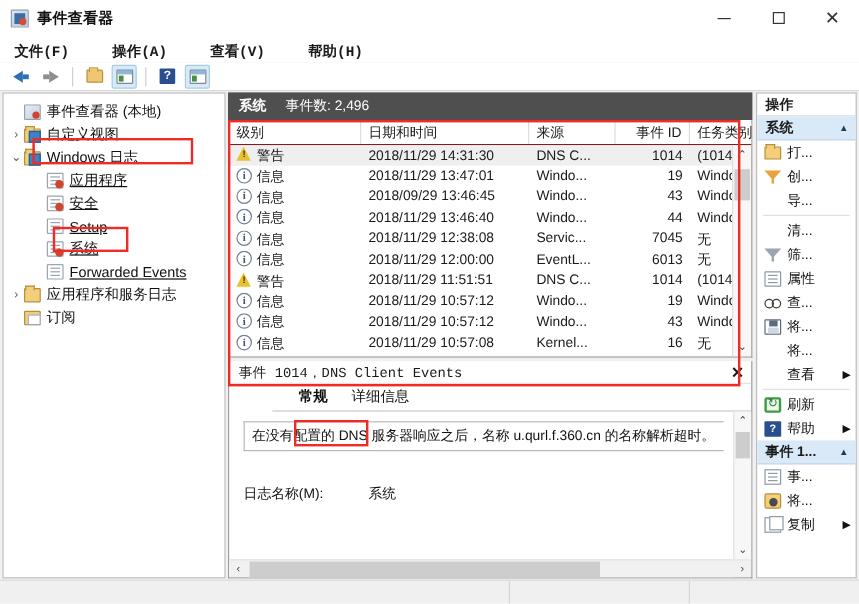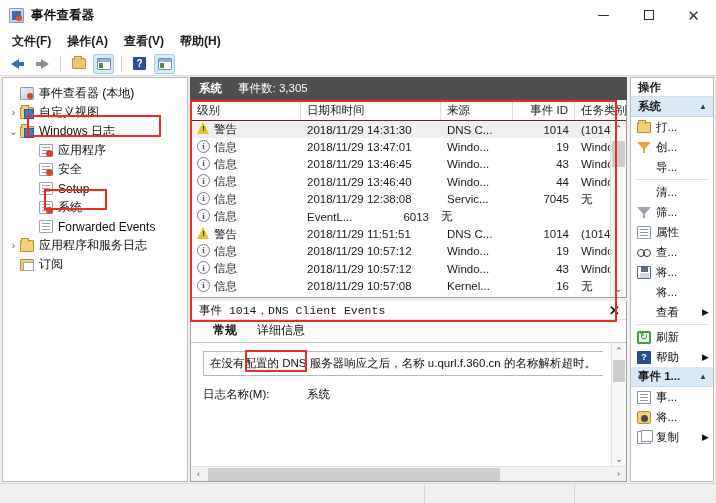--- a/index.html
+++ b/index.html
@@ -51,22 +51,22 @@
     color: #333; font-size: 13px;
   }
   .winbtn .glyph-min { width: 11px; height: 1px; background: #333; display:block; }
   .winbtn .glyph-max { width: 10px; height: 10px; border: 1px solid #333; display:block; }
   .winbtn .glyph-close { font-size: 15px; line-height: 1; color:#333; }
 
   
   .menubar {
     height: 22px; flex: 0 0 22px;
     background: #ffffff;
-    display: flex; align-items: center;
-    padding-left: 12px; gap: 16px;
+    display: flex; align-items: flex-end;
+    padding-left: 12px; gap: 36px; font-family: Liberation Mono, monospace;
   }
   .menu-item {
     font-size: 12px; color: #1a1a1a; font-weight: bold;
     white-space: nowrap;
   }
 
   
   .toolbar {
     height: 24px; flex: 0 0 24px;
     background: #ffffff;
@@ -181,21 +181,21 @@
   }
   .tico.sub::after{
     content:""; position:absolute; left:2px; top:2px; width:9px; height:7px;
     background:#ffffff; border:1px solid #9aa5b1;
   }
   .tlabel { font-size: 12px; color: #101010; }
   .tnode.sel .tlabel { color: #101010; }
 
   .ind1 { padding-left: 4px; }
   .ind2 { padding-left: 17px; }
-  .ind3 { padding-left: 36px; }
+  .ind3 { padding-left: 36px; text-decoration: underline; }
 
   
   .redbox {
     position: absolute;
     border: 2px solid #ee2b24;
     pointer-events: none;
     z-index: 40;
   }
 
   
@@ -299,38 +299,39 @@
     font-size: 11.5px; color: #1a1a1a;
     font-family: "Liberation Mono", monospace;
     border-bottom: 1px solid #e2e2e2;
   }
   .det-close { margin-left: auto; font-size: 13px; color: #1a1a1a; font-weight: bold; font-family:"Liberation Sans",sans-serif; }
   .det-tabs {
     height: 23px; flex: 0 0 23px;
     display: flex; align-items: center; gap: 4px;
     padding-left: 14px; position: relative;
     border-bottom: 1px solid #c8c8c8;
+    margin-left: 36px;
   }
   .det-tab {
     font-size: 12px; color: #101010; padding: 2px 8px 3px;
     position: relative;
   }
   .det-tab.active { font-weight: bold; }
   .det-body {
     flex: 1 1 auto; min-height: 0; position: relative;
     display: flex;
   }
   .det-body-inner { flex:1 1 auto; min-width:0; padding: 8px 8px 0 12px; }
   .msgbox {
     border: 1px solid #b8b8b8; border-right:none;
     padding: 4px 6px; font-size: 11.5px; color: #111;
     white-space: nowrap; overflow: hidden;
   }
   .kv {
-    display:flex; font-size: 11.5px; color:#111; margin-top: 11px;
+    display:flex; font-size: 11.5px; color:#111; margin-top: 28px;
     white-space: nowrap;
   }
   .kv .k { width: 104px; flex: 0 0 104px; }
   .kv .v { }
   .kv.clipped { margin-top: 7px; height: 9px; overflow: hidden; color:#111; }
   .kv.clipped .k { width: 104px; flex:0 0 104px; }
   .kv.clipped .v2 { margin-left: auto; padding-right: 26px; }
   .det-vscroll {
     width: 15px; flex: 0 0 15px; background: #f7f7f7;
     border-left: 1px solid #e2e2e2;
@@ -530,21 +531,21 @@
       </div>
       <div class="tnode ind2">
         <span class="tico sub"></span>
         <span class="tlabel">订阅</span>
       </div>
     </div>
 
     <div class="center-pane">
       <div class="list-header">
         <span class="lh-title">系统</span>
-        <span>事件数: 3,305</span>
+        <span>事件数: 2,496</span>
       </div>
 
       <div class="list-wrap">
         <div class="cols">
           <div class="col c-level">级别</div>
           <div class="col c-date">日期和时间</div>
           <div class="col c-src">来源</div>
           <div class="col c-id">事件 ID</div>
           <div class="col c-task">任务类别</div>
           <div class="col c-pad"></div>
@@ -573,21 +574,21 @@
               <div class="cell c-src">Windo...</div>
               <div class="cell c-id">19</div>
               <div class="cell c-task">Windo...</div>
             </div>
 
             <div class="row">
               <div class="cell c-level">
                   <span class="sev-info">i</span>
                   <span>信息</span>
                 </div>
-              <div class="cell c-date">2018/11/29 13:46:45</div>
+              <div class="cell c-date">2018/09/29 13:46:45</div>
               <div class="cell c-src">Windo...</div>
               <div class="cell c-id">43</div>
               <div class="cell c-task">Windo...</div>
             </div>
 
             <div class="row">
               <div class="cell c-level">
                   <span class="sev-info">i</span>
                   <span>信息</span>
                 </div>
@@ -606,20 +607,21 @@
               <div class="cell c-src">Servic...</div>
               <div class="cell c-id">7045</div>
               <div class="cell c-task">无</div>
             </div>
 
             <div class="row">
               <div class="cell c-level">
                   <span class="sev-info">i</span>
                   <span>信息</span>
                 </div>
+              <div class="cell c-date">2018/11/29 12:00:00</div>
               <div class="cell c-src">EventL...</div>
               <div class="cell c-id">6013</div>
               <div class="cell c-task">无</div>
             </div>
 
             <div class="row">
               <div class="cell c-level">
                   <span class="sev-warn"></span>
                   <span>警告</span>
                 </div>

